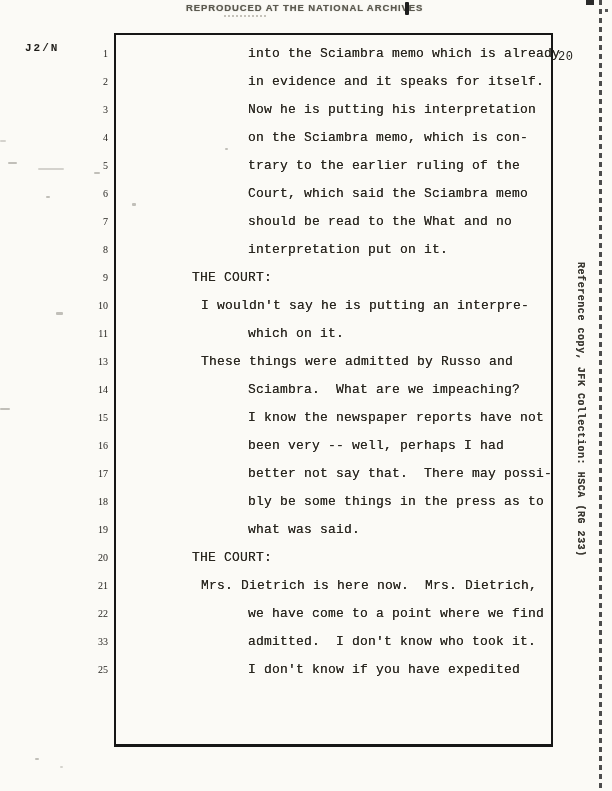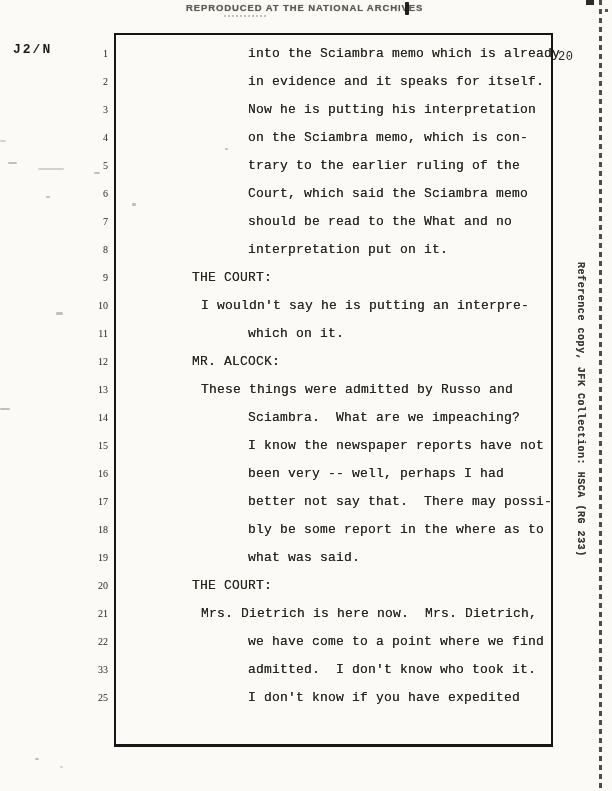--- a/index.html
+++ b/index.html
@@ -23,22 +23,22 @@
     position:absolute;left:405px;top:2px;width:4px;height:13px;
     background:#1d1d1d;border-radius:1px;
   }
   .corner-mark{
     position:absolute;left:586px;top:0;width:8px;height:5px;background:#2a2a2a;
   }
   .corner-mark2{
     position:absolute;left:605px;top:9px;width:3px;height:3px;background:#555;
   }
   .doc-code{
-    position:absolute;left:13px;top:42px;
-    font-size:13px;font-weight:bold;letter-spacing:2px;
+    position:absolute;left:25px;top:42px;
+    font-size:11px;font-weight:bold;letter-spacing:2px;
     color:#1e1c18;
   }
   .page-number{
     position:absolute;left:558px;top:50px;
     font-size:12px;color:#23211c;letter-spacing:0.5px;
   }
   .transcript-box{
     position:absolute;left:114px;top:33px;width:439px;height:714px;
     box-sizing:border-box;
     border:2px solid #161616;
@@ -140,24 +140,20 @@
       </div>
       <div class="line-row">
         <span class="line-num">10</span>
         <span class="line-txt indent-speech">I wouldn't say he is putting an interpre-</span>
       </div>
       <div class="line-row">
         <span class="line-num">11</span>
         <span class="line-txt indent-body">which on it.</span>
       </div>
       <div class="line-row">
-        <span class="line-num">12</span>
-        <span class="line-txt indent-speaker">MR. ALCOCK:</span>
-      </div>
-      <div class="line-row">
         <span class="line-num">13</span>
         <span class="line-txt indent-speech">These things were admitted by Russo and</span>
       </div>
       <div class="line-row">
         <span class="line-num">14</span>
         <span class="line-txt indent-body">Sciambra.  What are we impeaching?</span>
       </div>
       <div class="line-row">
         <span class="line-num">15</span>
         <span class="line-txt indent-body">I know the newspaper reports have not</span>
@@ -165,21 +161,21 @@
       <div class="line-row">
         <span class="line-num">16</span>
         <span class="line-txt indent-body">been very -- well, perhaps I had</span>
       </div>
       <div class="line-row">
         <span class="line-num">17</span>
         <span class="line-txt indent-body">better not say that.  There may possi-</span>
       </div>
       <div class="line-row">
         <span class="line-num">18</span>
-        <span class="line-txt indent-body">bly be some report in the where as to</span>
+        <span class="line-txt indent-body">bly be some things in the press as to</span>
       </div>
       <div class="line-row">
         <span class="line-num">19</span>
         <span class="line-txt indent-body">what was said.</span>
       </div>
       <div class="line-row">
         <span class="line-num">20</span>
         <span class="line-txt indent-speaker">THE COURT:</span>
       </div>
       <div class="line-row">

